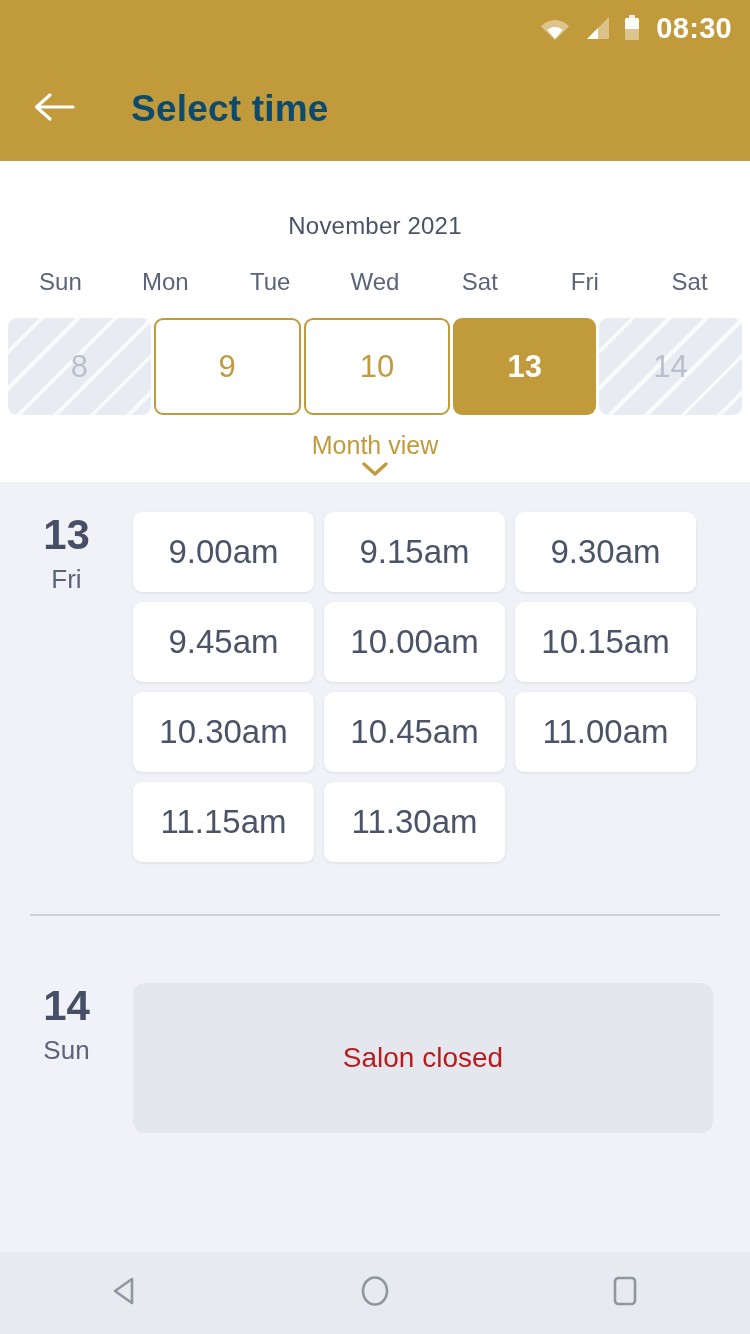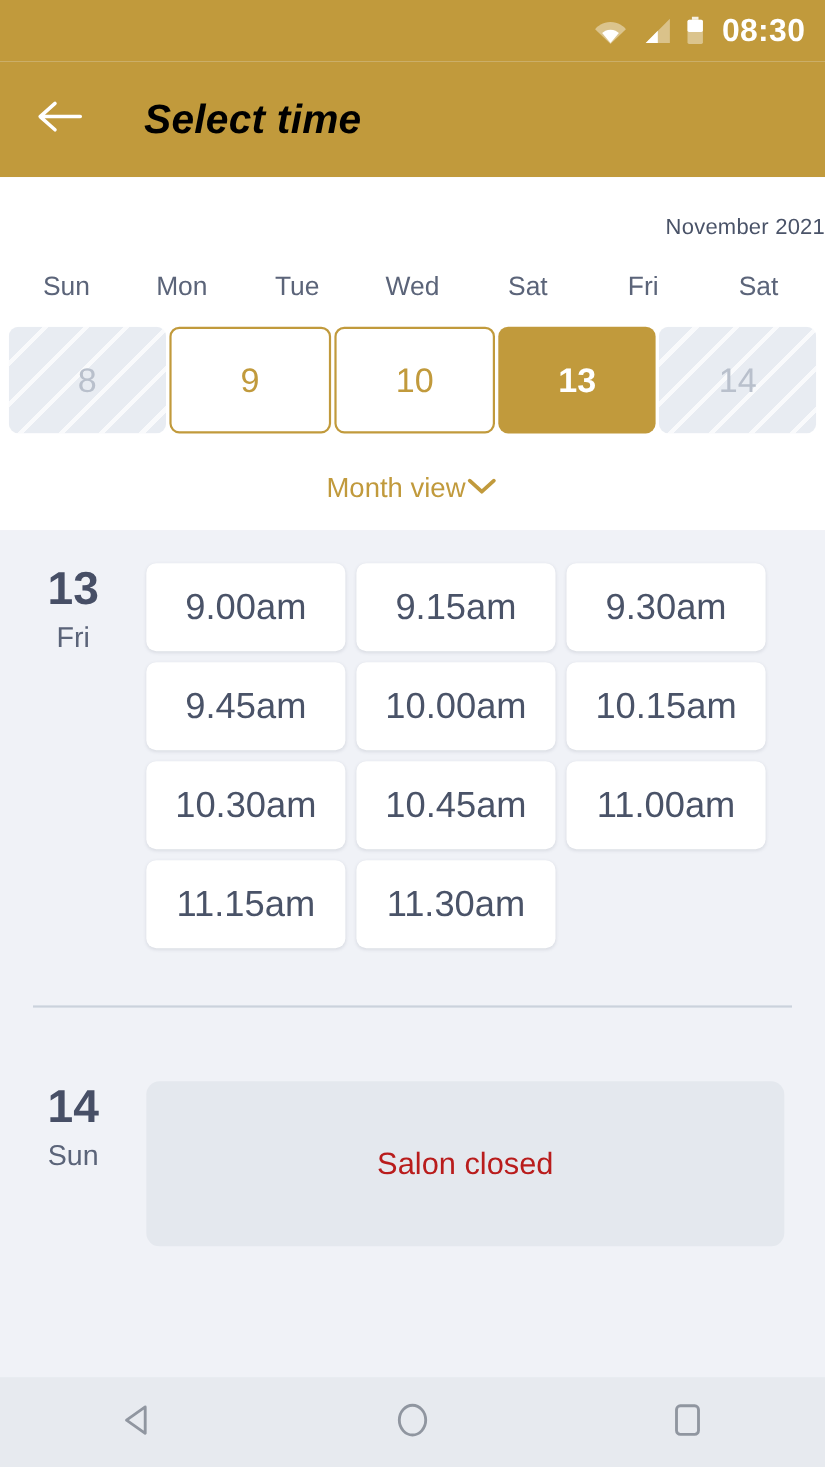--- a/index.html
+++ b/index.html
@@ -29,32 +29,32 @@
   .appbar {
     position:absolute; top:56px; left:0; width:750px; height:105px;
     background:#C19A3C; display:flex; align-items:center;
   }
   .back-btn {
     width:64px; height:64px; margin-left:22px;
     display:flex; align-items:center; justify-content:center;
     cursor:pointer;
   }
   .appbar-title {
-    color:#000000; font-size:37px; font-weight:bold;
-    margin-left:45px; letter-spacing:0.2px;font-style:italic;
+    color:#0c4a6e; font-size:37px; font-weight:bold;
+    margin-left:45px; letter-spacing:0.2px;
   }
 
   
   .calendar {
     position:absolute; top:161px; left:0; width:750px; height:321px;
     background:#FFFFFF;
   }
   .month-title {
-    text-align:right; color:#4A5368;
-    font-size:20px; padding-top:35px; letter-spacing:0.2px;
+    text-align:center; color:#4A5368;
+    font-size:24px; padding-top:51px; letter-spacing:0.2px;
   }
   .dow-row {
     display:flex; margin-top:28px; padding:0 8px;
   }
   .dow {
     flex:1; text-align:center; color:#5B6479; font-size:24px;
   }
   .days-row {
     display:flex; margin-top:22px; padding:0 8px; gap:3px;
   }
@@ -73,21 +73,21 @@
   }
   .day.available {
     color:#C19A3C; background:#FFFFFF;
     border:2px solid #C19A3C;
   }
   .day.selected {
     color:#FFFFFF; background:#C19A3C; font-weight:bold;
   }
   .monthview-row {
     display:flex; align-items:center; justify-content:center;
-    margin-top:36px; cursor:pointer;
+    margin-top:16px; cursor:pointer;flex-direction:column;
   }
   .monthview-label { color:#C19A3C; font-size:25px; }
 
   
   .content {
     position:absolute; top:482px; left:0; width:750px; height:770px;
     background:#F0F2F7; overflow:hidden;
   }
   .day-group { display:flex; padding-top:30px; }
   .day-group.second { padding-top:0px; }

